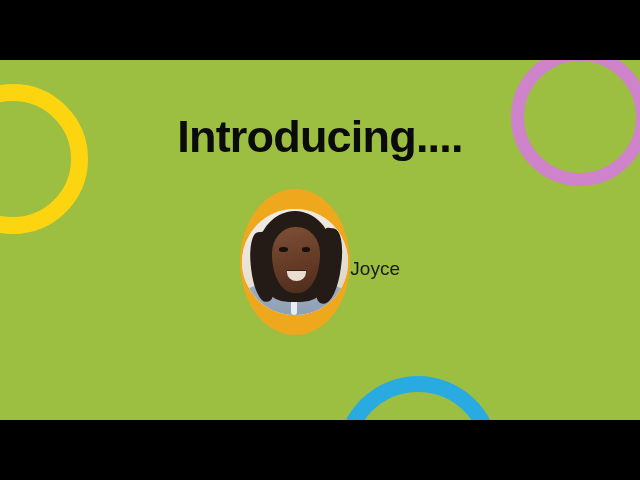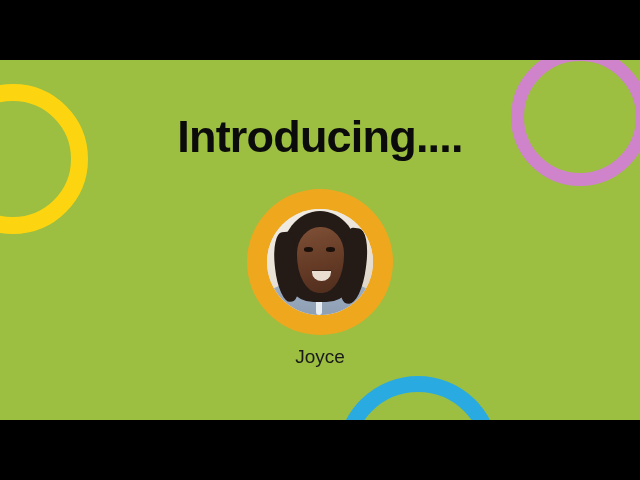--- a/index.html
+++ b/index.html
@@ -93,21 +93,20 @@
     top: 129px;
     width: 640px;
     display: flex;
     justify-content: center;
     align-items: flex-start;
     gap: 15px;
   }
   .person {
     width: 160px;
     display: flex;
-    flex-direction: column;
     align-items: center;
   }
   .avatar-ring {
     width: 146px;
     height: 146px;
     border-radius: 50%;
     display: flex;
     align-items: center;
     justify-content: center;
     box-sizing: border-box;

